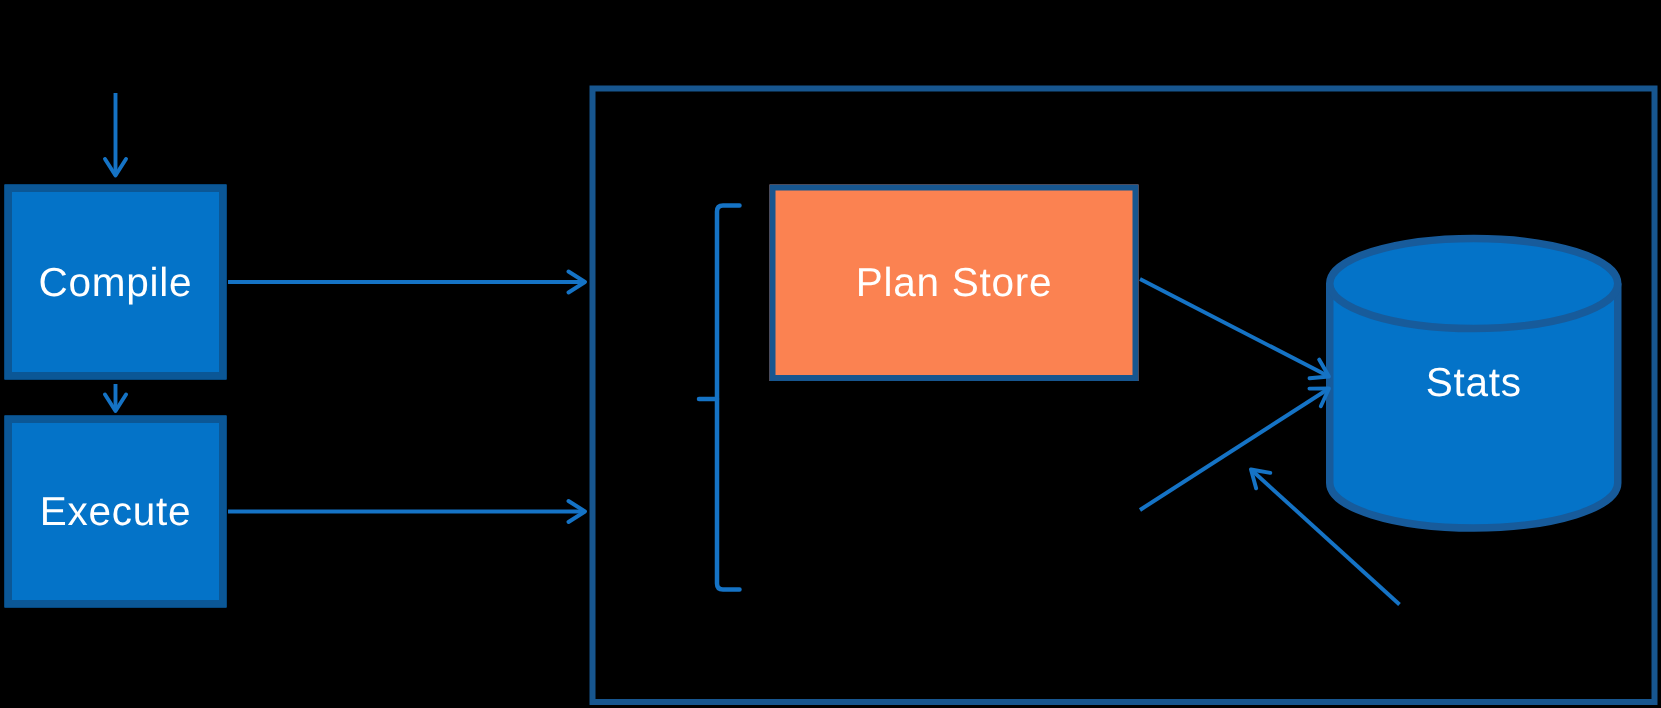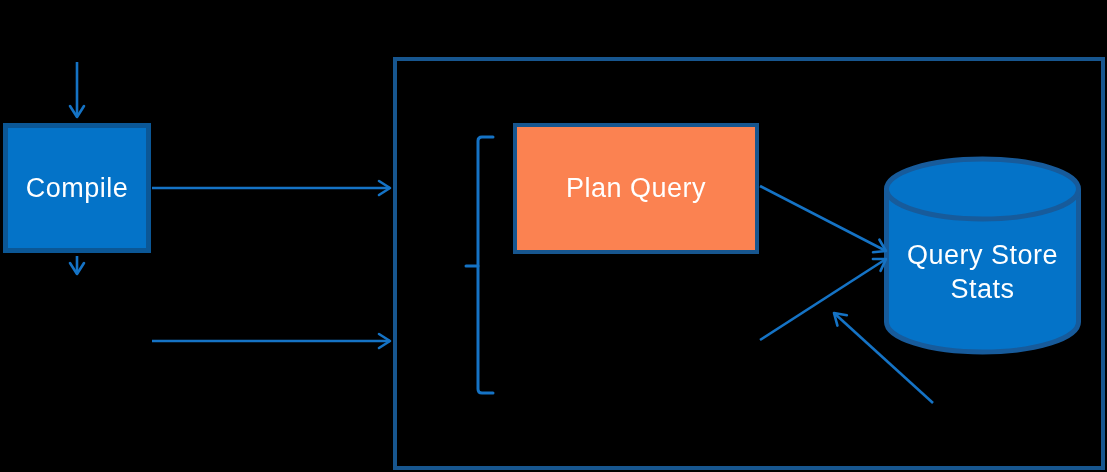--- a/index.html
+++ b/index.html
@@ -74,22 +74,25 @@
 </head>
 <body>
 
 <div class="stage">
 
   <div class="container-box"></div>
 
   <div class="node blue-node" id="compile-node">
     <span>Compile</span>
   </div>
+  <div class="node blue-node" id="execute-node">
+    <span>Execute</span>
+  </div>
   <div class="node orange-node" id="plan-store-node">
-    <span>Plan Query</span>
+    <span>Plan Store</span>
   </div>
 
   <svg class="overlay" viewBox="0 0 1107 472" xmlns="http://www.w3.org/2000/svg">
     <defs>
       <marker id="arrowhead" markerUnits="userSpaceOnUse" markerWidth="16" markerHeight="20" refX="13" refY="9" orient="auto">
         <path class="arrowhead-glyph" d="M2,2 L13,9 L2,16"></path>
       </marker>
     </defs>
 
     <g>
@@ -103,17 +106,16 @@
     <line class="arrow" x1="77" y1="62" x2="77" y2="117" marker-end="url(#arrowhead)"></line>
     <line class="arrow" x1="77" y1="256" x2="77" y2="274" marker-end="url(#arrowhead)"></line>
     <line class="arrow" x1="152" y1="188" x2="390" y2="188" marker-end="url(#arrowhead)"></line>
     <line class="arrow" x1="152" y1="341" x2="390" y2="341" marker-end="url(#arrowhead)"></line>
     <line class="arrow" x1="760" y1="186" x2="886" y2="251" marker-end="url(#arrowhead)"></line>
     <line class="arrow" x1="760" y1="340" x2="886" y2="259" marker-end="url(#arrowhead)"></line>
     <line class="arrow" x1="933" y1="403" x2="834" y2="313" marker-end="url(#arrowhead)"></line>
   </svg>
 
   <div class="cyl-label">
-    <span>Query Store</span>
     <span>Stats</span>
   </div>
 
 </div>
 
 </body></html>

